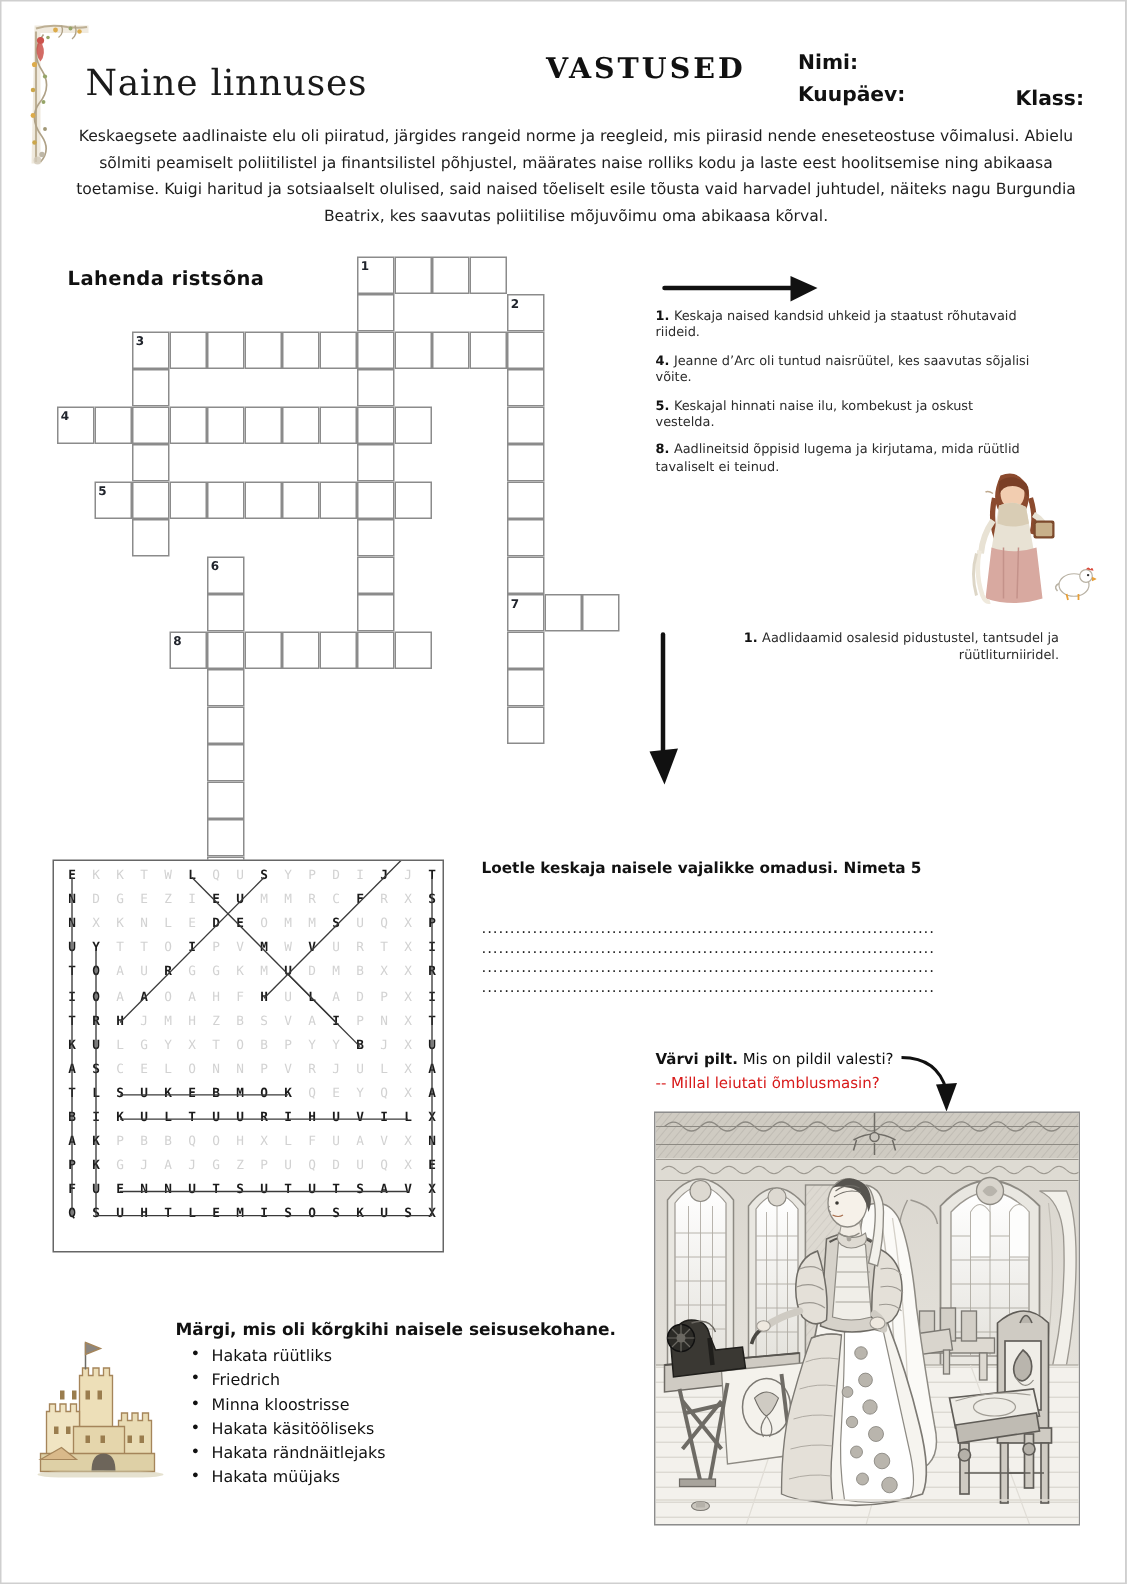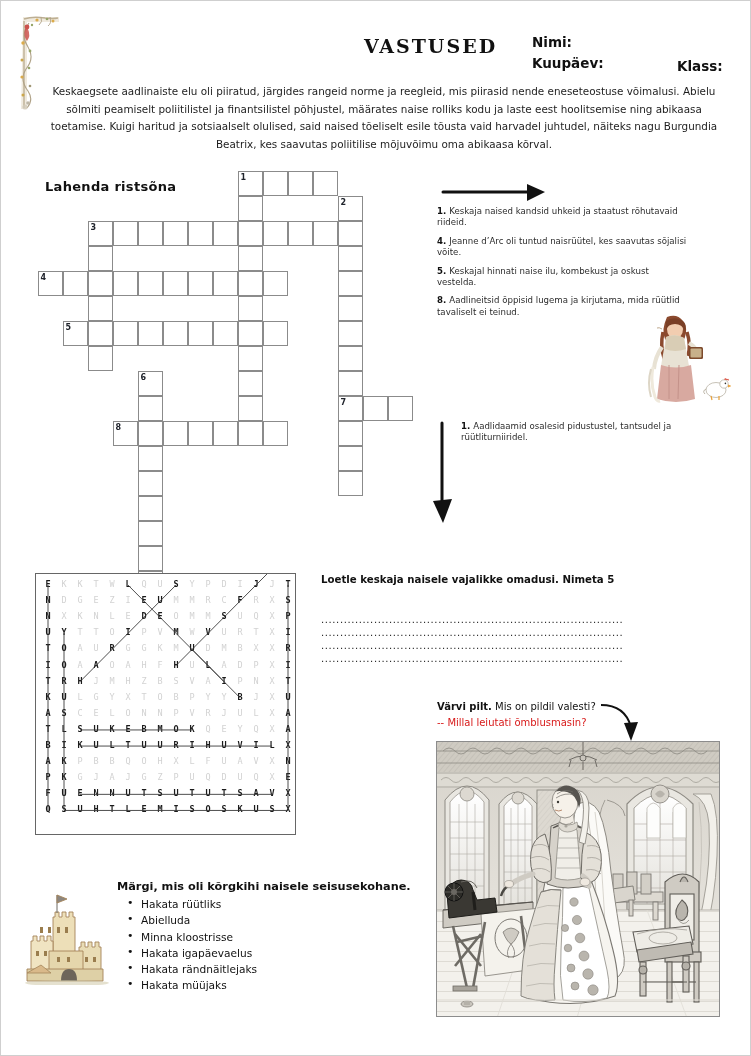--- a/index.html
+++ b/index.html
@@ -127,21 +127,21 @@
     width: 250px;
     font-size: 8.6px;
     line-height: 11.4px;
     color: #2c2c2c;
   }
   .clue {
     margin-bottom: 7px;
   }
   .clue b { color: #111; }
   #clues-across { left: 436px; top: 205px; }
-  #clues-down { left: 460px; top: 420px; width: 245px; }
+  #clues-down { left: 460px; top: 420px; width: 245px; text-align: right; }
 
   
   #maiden {
     position: absolute;
     left: 632px;
     top: 306px;
     width: 80px;
     height: 96px;
   }
   #chicken {
@@ -301,20 +301,21 @@
       <circle cx="7" cy="64" r="1.6" fill="#d9a43c"></circle>
       <circle cx="15" cy="73" r="1.3" fill="#9a8f6a"></circle>
       <circle cx="8" cy="82" r="1.5" fill="#c8a03c"></circle>
       <circle cx="13" cy="90" r="1.8" fill="#b9b1a0"></circle>
       <circle cx="10" cy="94" r="2.6" fill="#cfc7b4" opacity="0.8"></circle>
       <path d="M26 4 Q28 9 24 12" stroke="#a99a7d" stroke-width="0.9" fill="none"></path>
       <path d="M35 4 Q37 10 33 13" stroke="#a99a7d" stroke-width="0.9" fill="none"></path>
     </g>
   </svg>
 
+  <div id="title-main">Naine linnuses</div>
   <div id="title-vastused">VASTUSED</div>
   <div id="field-nimi">Nimi:</div>
   <div id="field-kuupaev">Kuupäev:</div>
   <div id="field-klass">Klass:</div>
   <div id="intro-para">Keskaegsete aadlinaiste elu oli piiratud, järgides rangeid norme ja reegleid, mis piirasid nende eneseteostuse võimalusi. Abielu sõlmiti peamiselt poliitilistel ja finantsilistel põhjustel, määrates naise rolliks kodu ja laste eest hoolitsemise ning abikaasa toetamise. Kuigi haritud ja sotsiaalselt olulised, said naised tõeliselt esile tõusta vaid harvadel juhtudel, näiteks nagu Burgundia Beatrix, kes saavutas poliitilise mõjuvõimu oma abikaasa kõrval.</div>
 
   <div id="cw-heading">Lahenda ristsõna</div>
   <div id="crossword">
       <div class="cw-cell" style="left: 237px; top: 170px;"></div>
       <div class="cw-cell" style="left: 237px; top: 195px;"></div>
@@ -987,20 +988,20 @@
     <path d="M38 96 q0 -12 8 -12 q8 0 8 12z" fill="#6d655a"></path>
 
     <path d="M4 88 l14 -8 l10 8 z" fill="#d9b98a" stroke="#a5855a" stroke-width="0.8"></path>
 
     <ellipse cx="44" cy="98" rx="42" ry="3" fill="#cfc9a8" opacity="0.55"></ellipse>
   </svg>
 
   <div id="margi-heading">Märgi, mis oli kõrgkihi naisele seisusekohane.</div>
   <ul id="margi-list">
       <li>Hakata rüütliks</li>
-      <li>Abielluda</li>
+      <li>Friedrich</li>
       <li>Minna kloostrisse</li>
-      <li>Hakata igapäevaelus</li>
+      <li>Hakata käsitööliseks</li>
       <li>Hakata rändnäitlejaks</li>
       <li>Hakata müüjaks</li>
     </ul>
 
 </div>
 
 </body></html>

